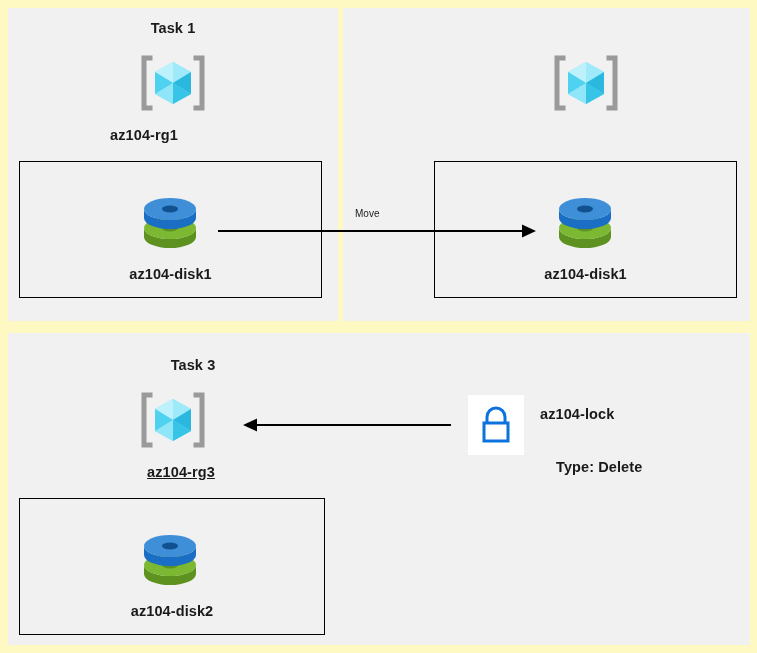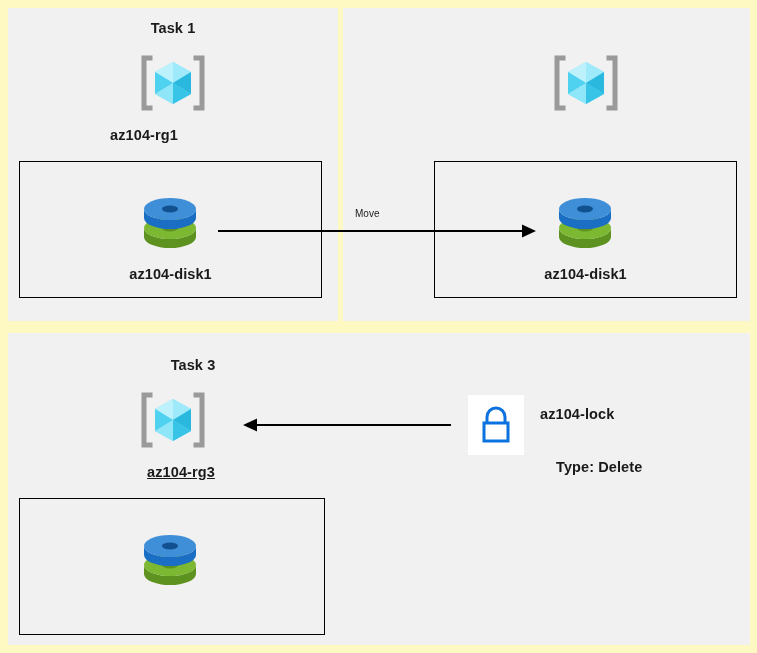--- a/index.html
+++ b/index.html
@@ -194,20 +194,21 @@
     <svg viewBox="0 0 64 62">
       <path d="M6 40 a26 11 0 0 0 52 0 v-9 a26 11 0 0 1 -52 0 z" fill="#5d9220"></path>
       <ellipse cx="32" cy="31" rx="26" ry="11" fill="#7cb832"></ellipse>
       <ellipse cx="32" cy="31" rx="8" ry="3.4" fill="#5d9220"></ellipse>
       <path d="M6 21 a26 11 0 0 0 52 0 v-9 a26 11 0 0 1 -52 0 z" fill="#1a6fc4"></path>
       <ellipse cx="32" cy="12" rx="26" ry="11" fill="#3f8fd8"></ellipse>
       <ellipse cx="32" cy="12" rx="8" ry="3.4" fill="#12518f"></ellipse>
     </svg>
   </div>
 
+  <div class="disk-label" style="left:19px; top:603px; width:306px;">az104-disk2</div>
 
   <svg class="arrow-svg" style="left:241px; top:412px; width:212px; height:26px;" viewBox="0 0 212 26">
     <line x1="210" y1="13" x2="16" y2="13" stroke="#000000" stroke-width="1.8"></line>
     <polygon points="16,6.5 2,13 16,19.5" fill="#000000"></polygon>
   </svg>
 
   <div class="lock-tile" style="left:468px; top:395px;">
     <svg width="40" height="44" viewBox="0 0 40 44">
       <path d="M11 20 V14 a9 9 0 0 1 18 0 v6" fill="none" stroke="#0b72df" stroke-width="3"></path>
       <rect x="8" y="20" width="24" height="18" fill="#ffffff" stroke="#0b72df" stroke-width="3"></rect>

